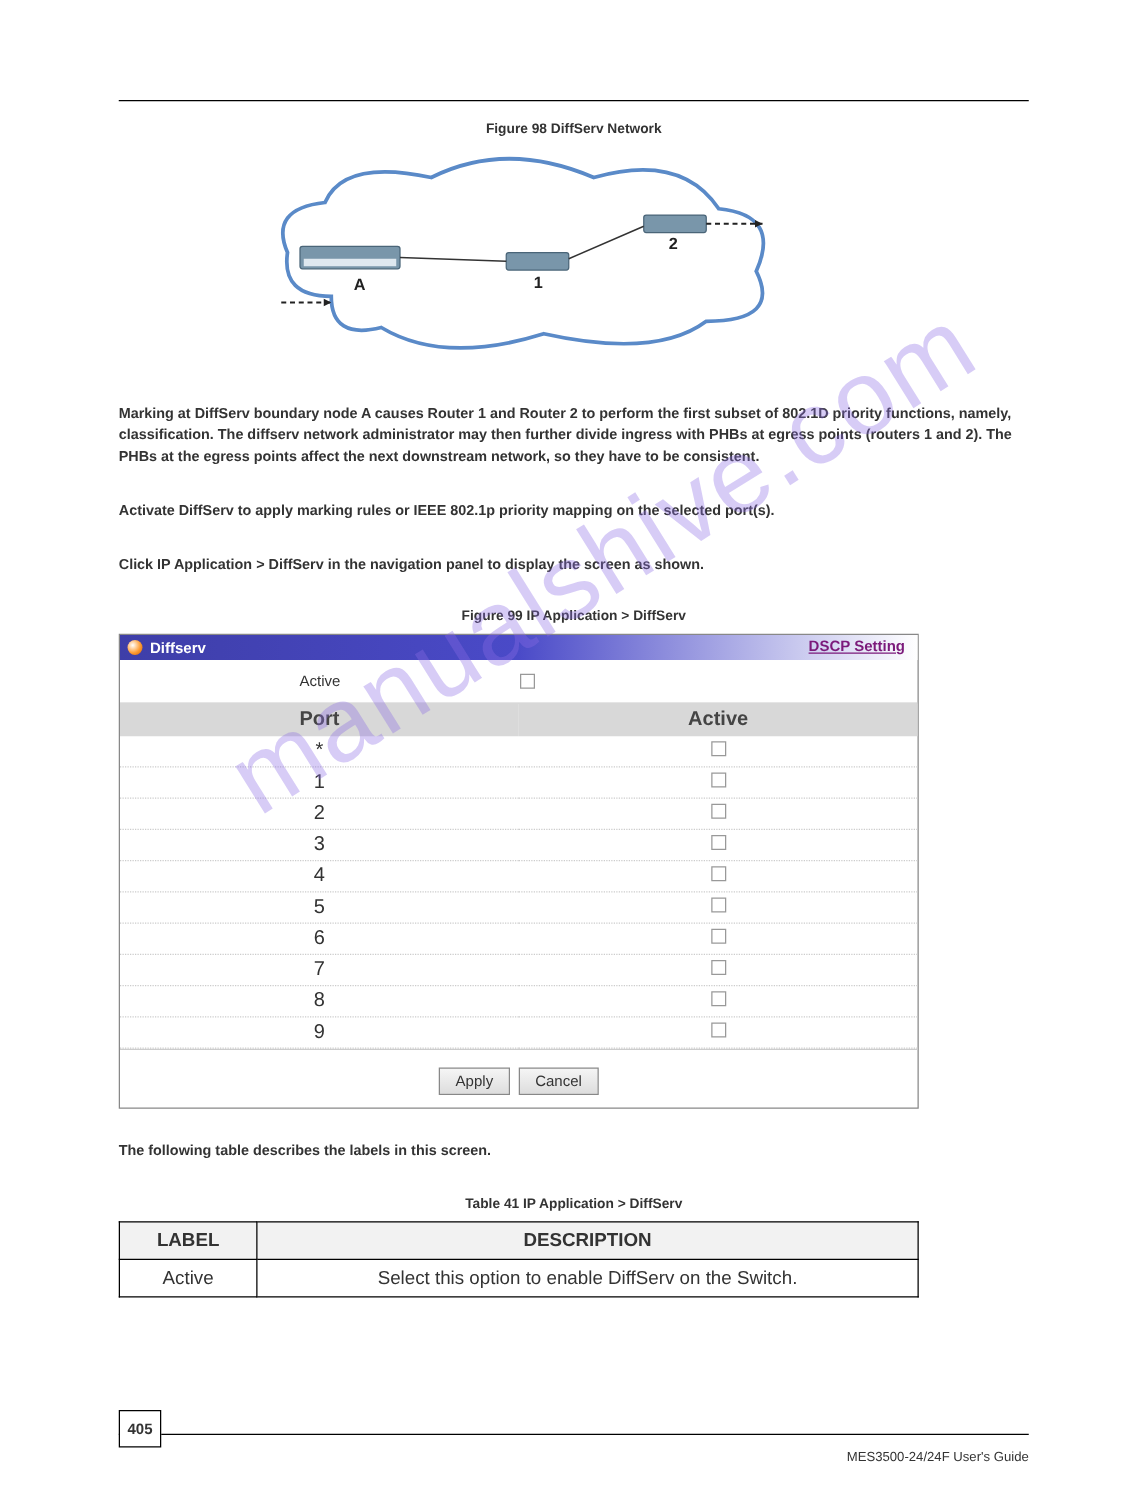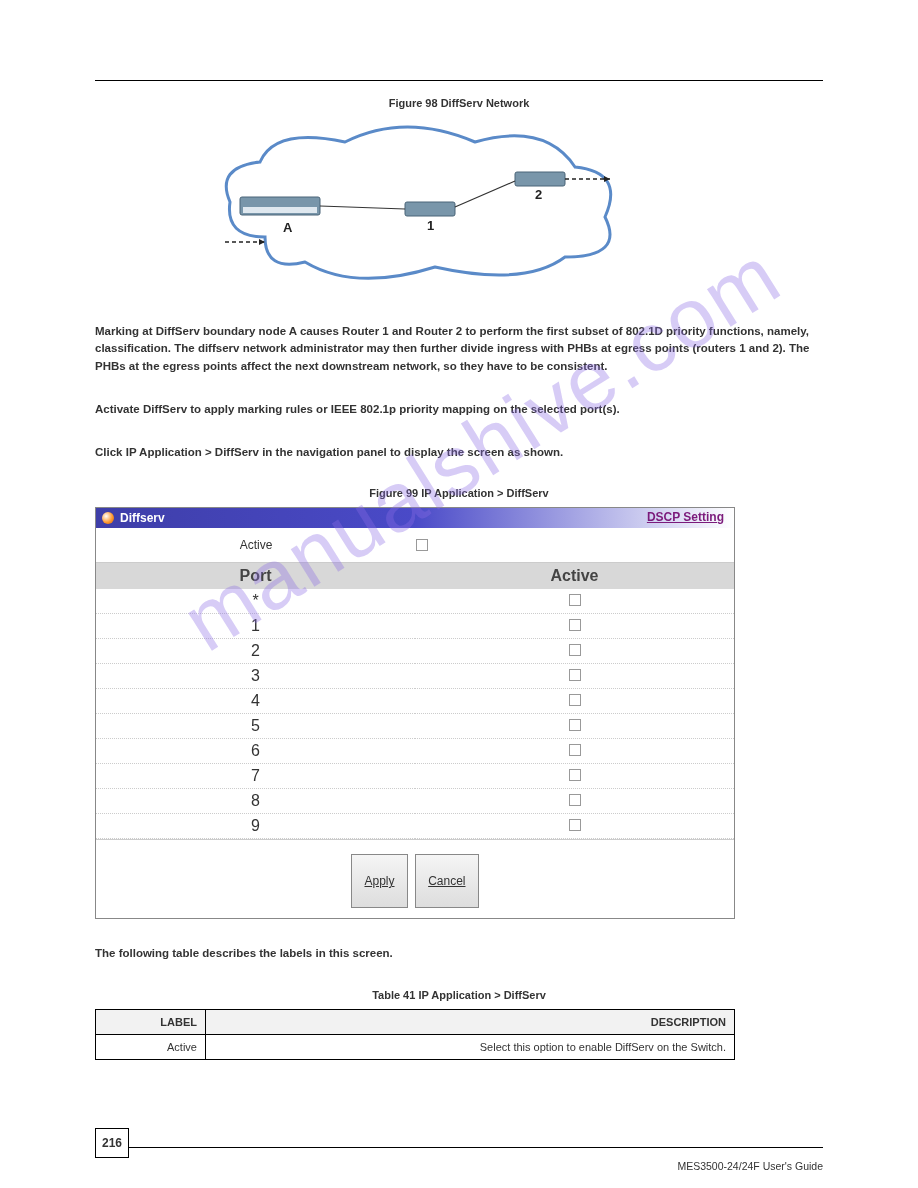--- a/index.html
+++ b/index.html
@@ -126,36 +126,35 @@
   }
   .ss-buttons {
     text-align: center;
     padding: 14px 0 10px 0;
     border-top: 1px solid #ccc;
   }
   .ss-btn {
     display: inline-block;
     border: 1px solid #888;
     background: linear-gradient(#f5f5f5, #ddd);
-    padding: 19px 12px;
+    padding: 3px 12px;
     font-size: 12px;
     margin: 0 2px;
     cursor: pointer;
-    text-decoration: underline;
   }
   .desc-table {
     width: 640px;
     border-collapse: collapse;
     margin-top: 8px;
   }
   .desc-table th, .desc-table td {
     border: 1px solid #000;
-    font-size: 11px;
+    font-size: 15px;
     padding: 6px 8px;
-    text-align: right;
+    text-align: center;
   }
   .desc-table th {
     background: #f2f2f2;
     font-weight: bold;
   }
   .footer {
     position: absolute;
     bottom: 40px;
     left: 95px;
     right: 95px;
@@ -335,16 +334,16 @@
           <td>Active</td>
           <td>Select this option to enable DiffServ on the Switch.</td>
         </tr>
       </tbody>
   </table>
 
 </div>
 
 <div class="footer">
   <div class="footer-line">
-    <div class="page-num-box">216</div>
+    <div class="page-num-box">405</div>
     <div class="footer-text">MES3500-24/24F User's Guide</div>
   </div>
 </div>
 
 </body></html>

